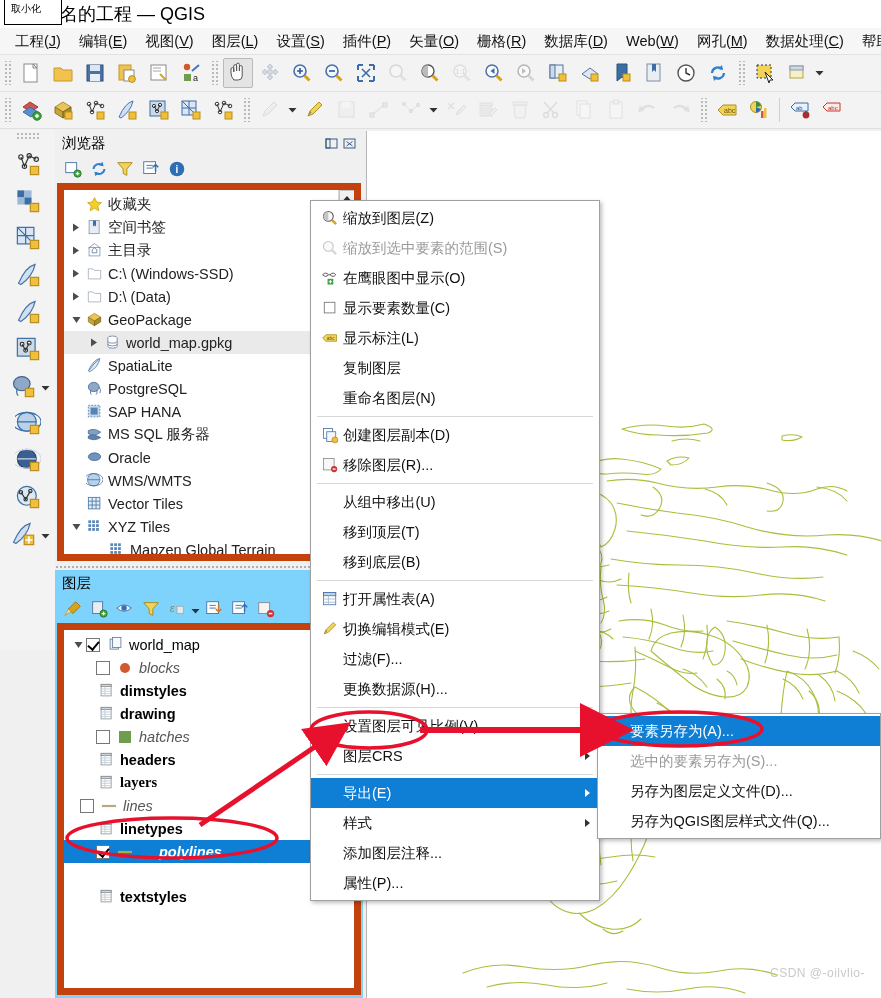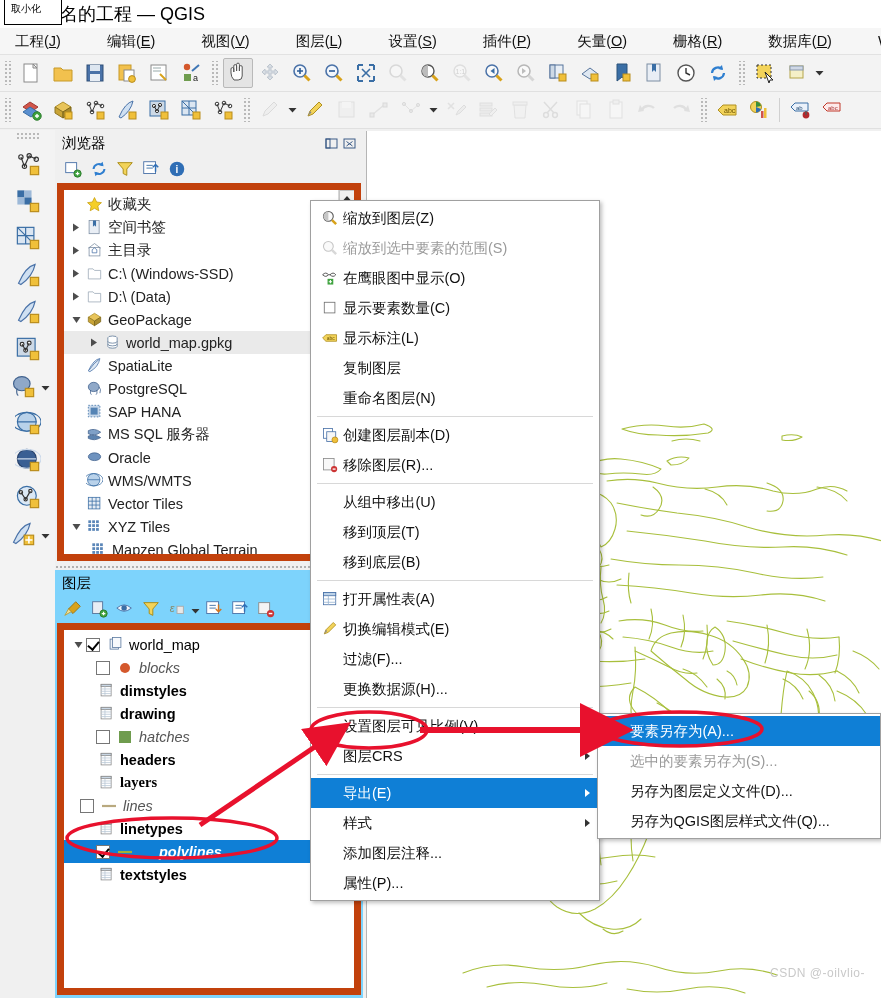--- a/index.html
+++ b/index.html
@@ -33,21 +33,20 @@
     padding: 10px 0 0 6px; overflow: hidden;
   }
 
   
   .menubar {
     position: absolute; left: 0; top: 28px; width: 881px; height: 27px;
     background: #f6f6f6;
     border-bottom: 1px solid #e2e2e2;
     display: flex; align-items: center; padding-left: 6px;
     overflow: hidden;
-    gap: 28px;
   }
   .menu-item {
     font-size: 14.5px; color: #111; padding: 2px 9px; white-space: nowrap;
     cursor: default;
   }
   .menu-item u { text-decoration: underline; }
 
   
   .toolbar {
     position: absolute; left: 0; width: 881px; height: 37px;
@@ -948,21 +947,21 @@
                   <rect x="8" y="8" width="3.6" height="3.6"></rect>
                   <rect x="13" y="8" width="3.6" height="3.6"></rect>
                   <rect x="3" y="13" width="3.6" height="3.6"></rect>
                   <rect x="8" y="13" width="3.6" height="3.6"></rect>
                   <rect x="13" y="13" width="3.6" height="3.6"></rect>
                 </g>
               </svg>
             </span>
             <span class="tree-label">XYZ Tiles</span>
           </div>
-          <div class="tree-row" style="padding-left: 8px;">
+          <div class="tree-row" style="padding-left: 26px;">
             <span class="expander"></span>
             <span class="ico16">
               <svg width="17" height="17" viewBox="0 0 22 22">
                 <g fill="#5b86b8">
                   <rect x="3" y="3" width="3.6" height="3.6"></rect>
                   <rect x="8" y="3" width="3.6" height="3.6"></rect>
                   <rect x="13" y="3" width="3.6" height="3.6"></rect>
                   <rect x="3" y="8" width="3.6" height="3.6"></rect>
                   <rect x="8" y="8" width="3.6" height="3.6"></rect>
                   <rect x="13" y="8" width="3.6" height="3.6"></rect>
@@ -1167,21 +1166,21 @@
           </div>
           <div class="tree-row sel-blue" style="padding-left: 32px;">
             <span class="chkbox checked"></span>
             <span class="ico16">
               <svg width="18" height="16" viewBox="0 0 18 16">
                 <path d="M2 8 h14" stroke="#9fb337" stroke-width="2.2"></path>
               </svg>
             </span>
             <span class="layer-name ">polylines</span>
           </div>
-          <div class="tree-row" style="padding-left: 32px;">
+          <div class="tree-row" style="padding-left: 32px; margin-top: 22px;">
             <span class="ico16">
               <svg width="17" height="17" viewBox="0 0 22 22">
                 <rect x="4" y="3" width="13" height="15" fill="#fff" stroke="#8a8a8a"></rect>
                 <rect x="4" y="3" width="13" height="3" fill="#c8d6e4" stroke="#8a8a8a"></rect>
                 <path d="M4 9 h13 M4 12 h13 M4 15 h13 M9 6 v12" stroke="#b8c6d4"></path>
               </svg>
             </span>
             <span class="layer-name bold">textstyles</span>
           </div>
         </div>

